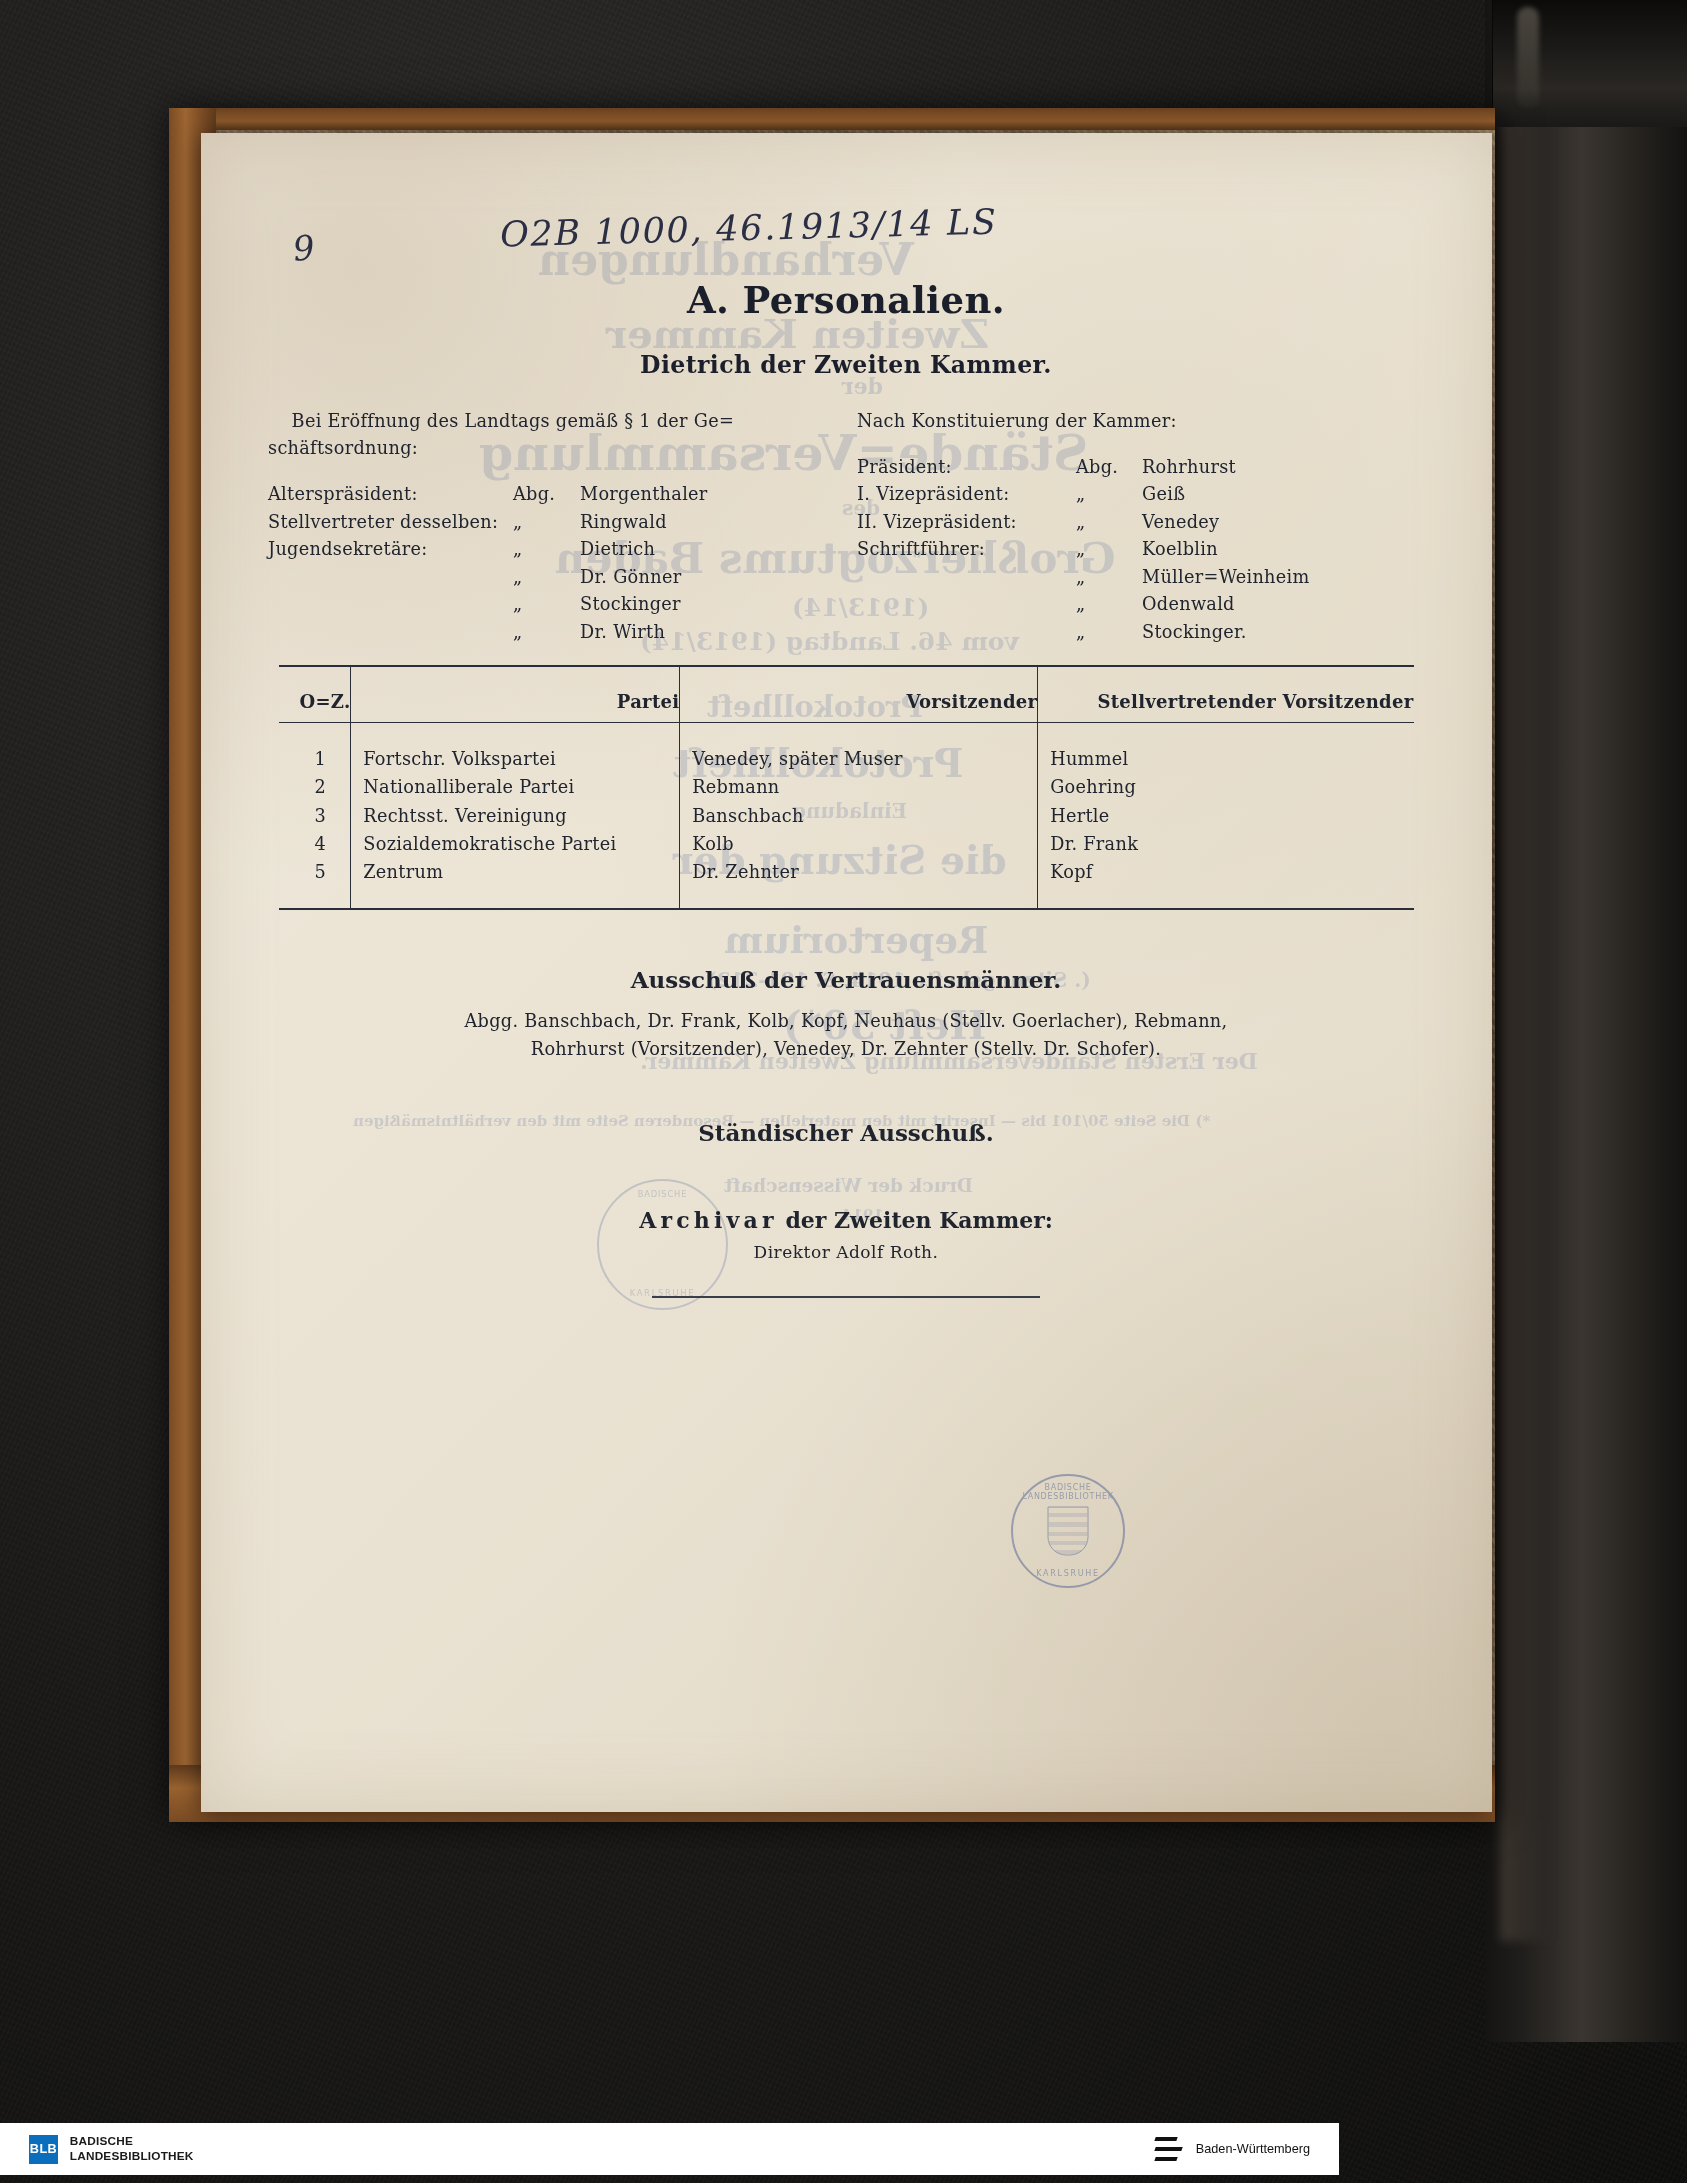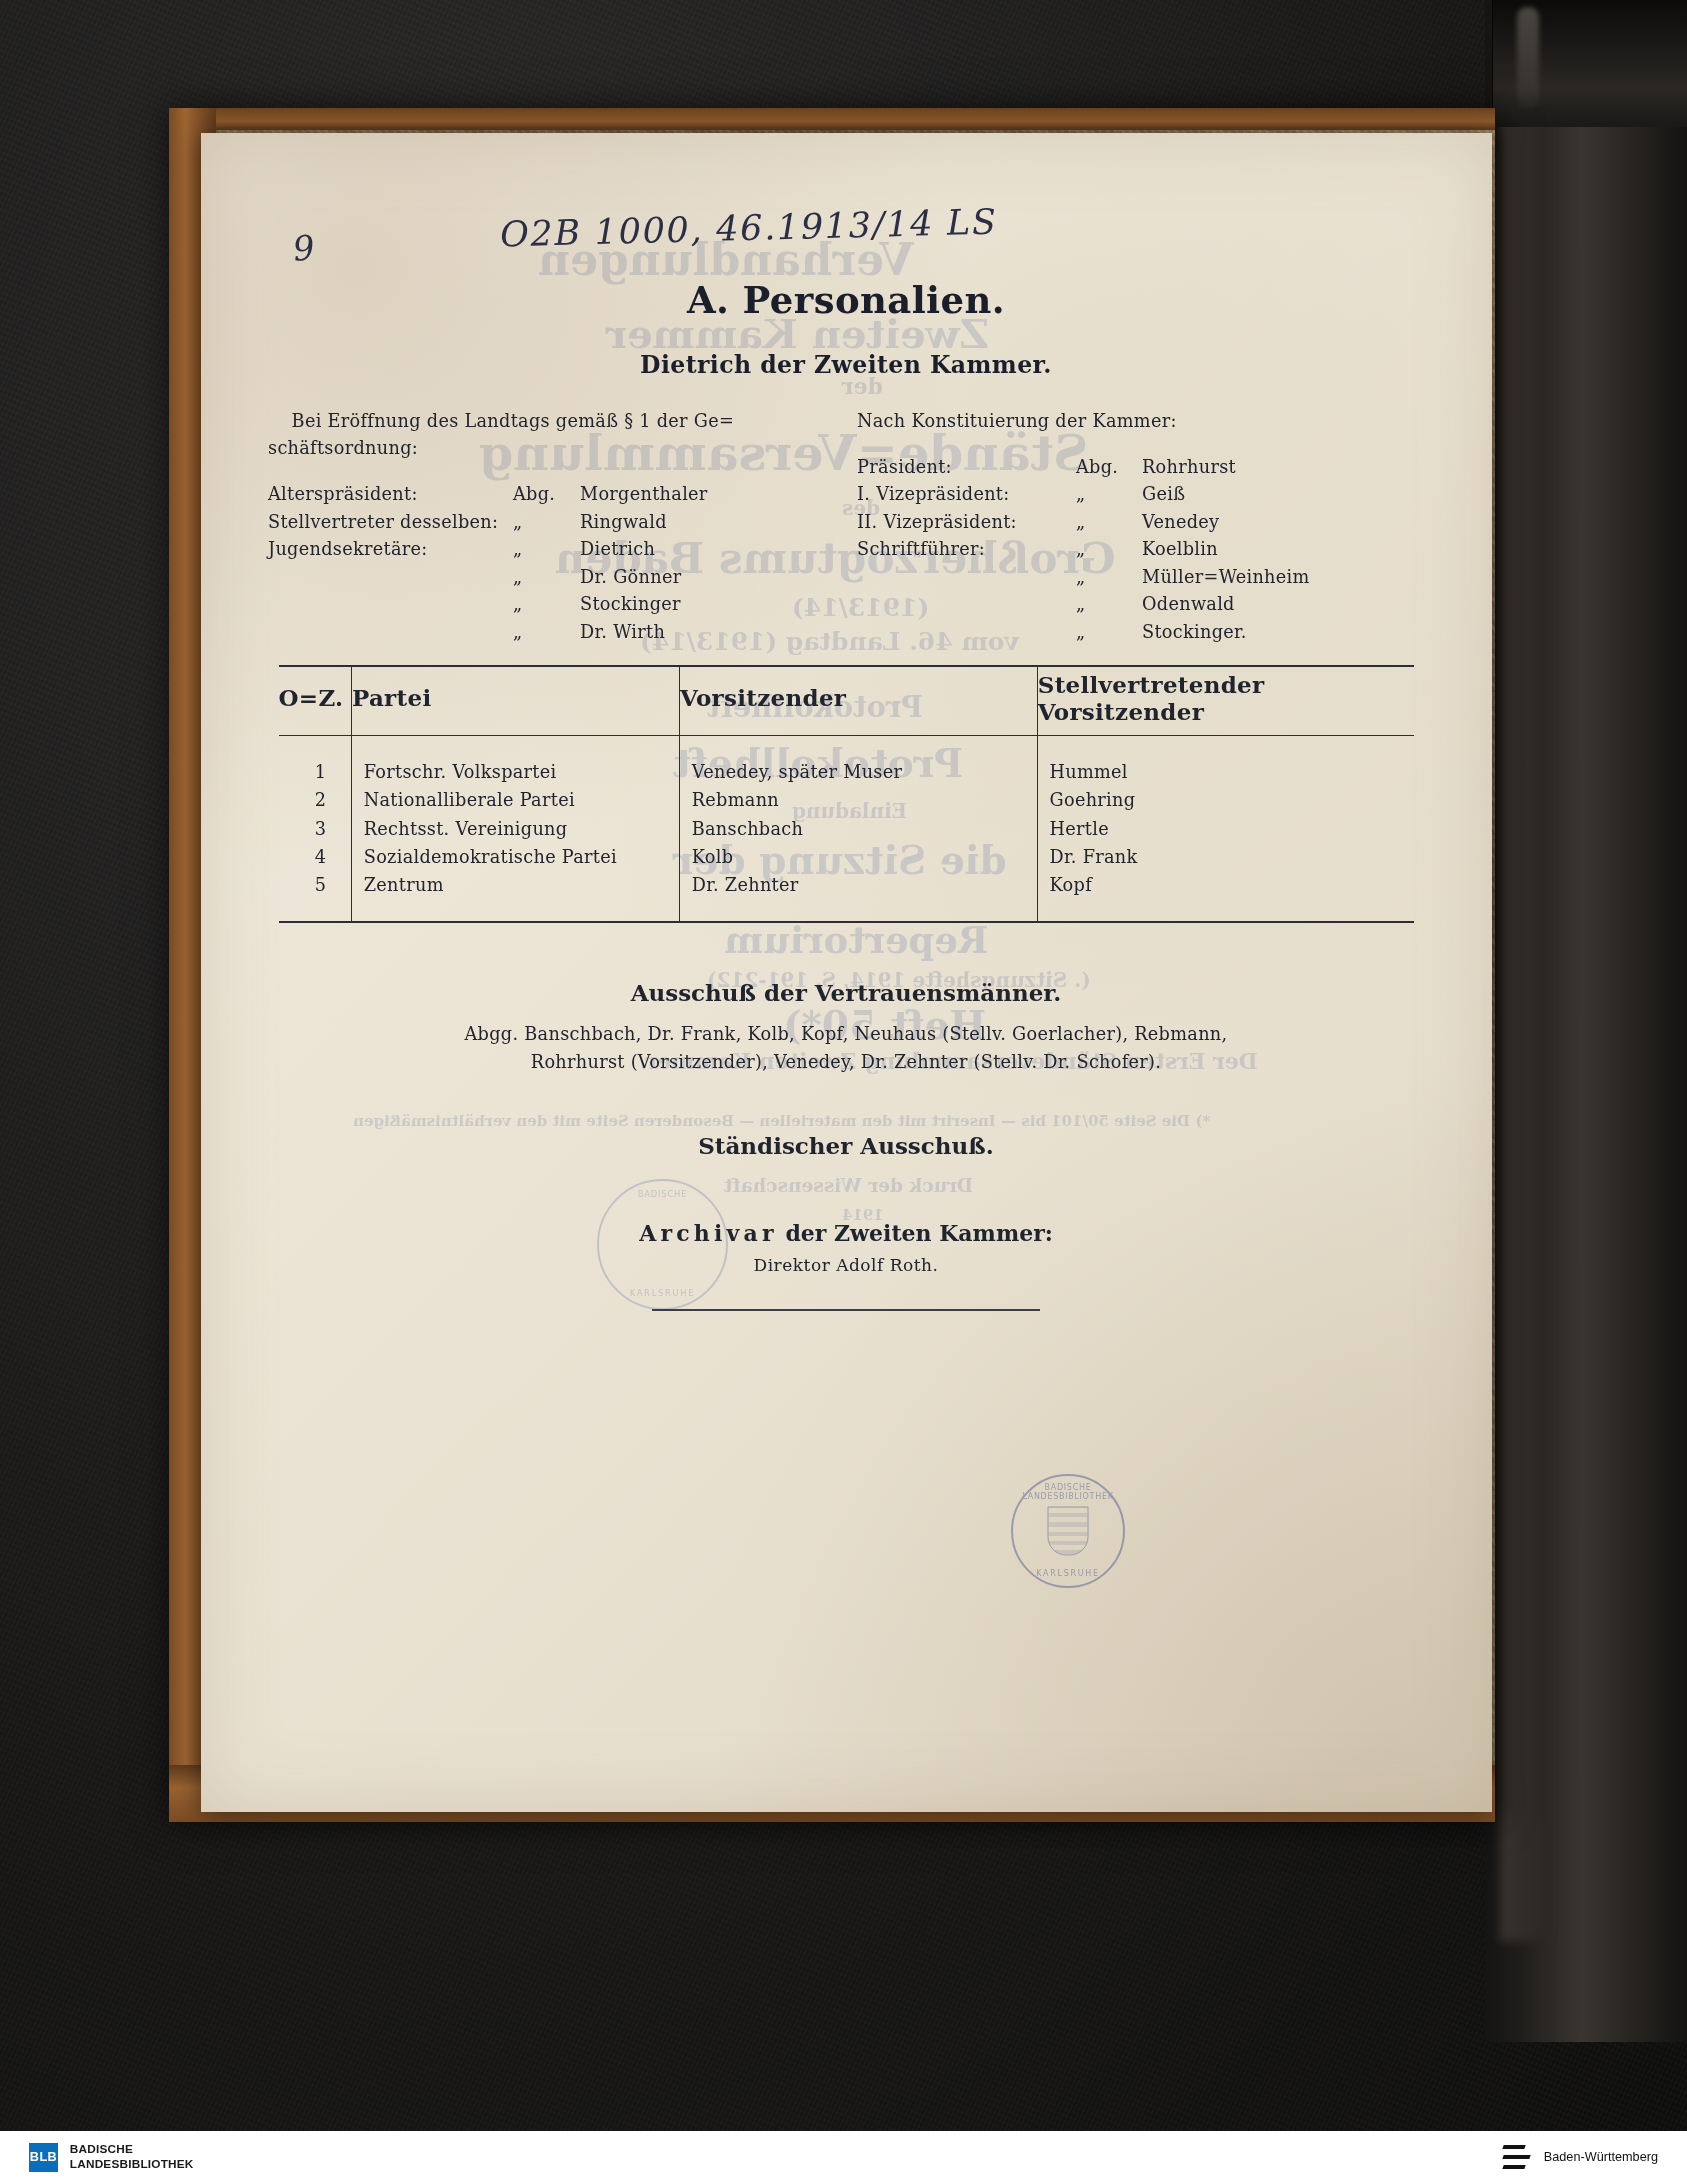--- a/index.html
+++ b/index.html
@@ -191,23 +191,23 @@
 
   table.fraktionen {
     margin: 18.6px auto 0 auto;
     border-collapse: collapse;
     width: 1135px;
     font-size: 17.7px;
     letter-spacing: 0.3px;
   }
   table.fraktionen th {
     font-weight: 700;
-    font-size: 23px;
-    padding: 4px 0 10px 0;
-    text-align: left;
+    font-size: 18px;
+    padding: 24px 0 10px 0;
+    text-align: right;
   }
   table.fraktionen td {
     padding: 4.2px 0 4.2px 11.8px;
     vertical-align: top;
   }
   .t-top { border-top: 2.5px solid #2a2e3a; }
   .t-mid { border-top: 1.3px solid #2a2e3a; }
   .t-bot { border-bottom: 2.5px solid #2a2e3a; }
   .vline { border-left: 1.3px solid #2a2e3a; }
   .c-num { width: 61px; text-align: center; }
@@ -304,22 +304,22 @@
     letter-spacing: 0.8px;
   }
   .stamp-faint .ring-bot {
     position: absolute; bottom: 10px; left: 0; width: 100%; text-align: center;
     letter-spacing: 1.7px;
   }
 
   
   .footer {
     position: absolute;
-    left: 0; bottom: 0;
-    width: 1687px; height: 52px;
+    left: 0; bottom: 8px;
+    width: 1339px; height: 52px;
     background: #ffffff;
     display: flex;
     align-items: center;
     font-family: "Liberation Sans", sans-serif;
   }
   .footer-left { display: flex; align-items: center; margin-left: 29px; }
   .blb-logo {
     width: 29px; height: 29px;
     background: #0a6ebd;
     color: #fff;

